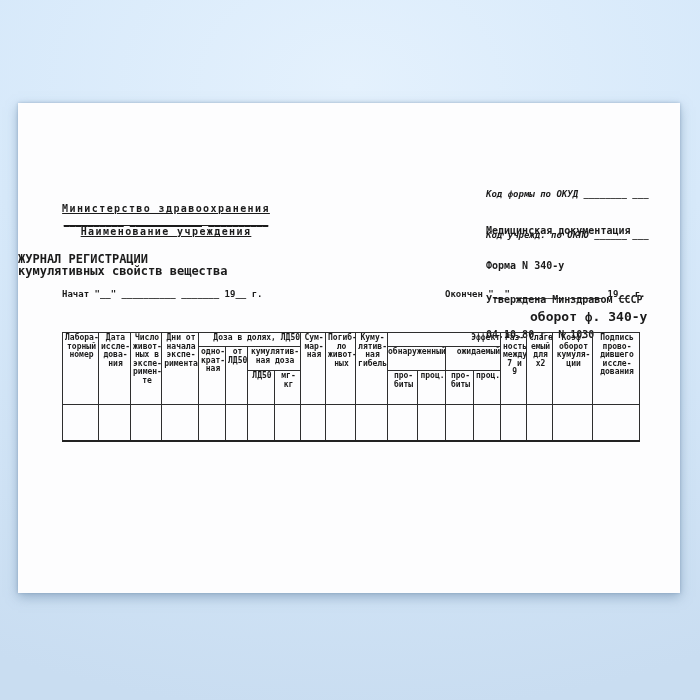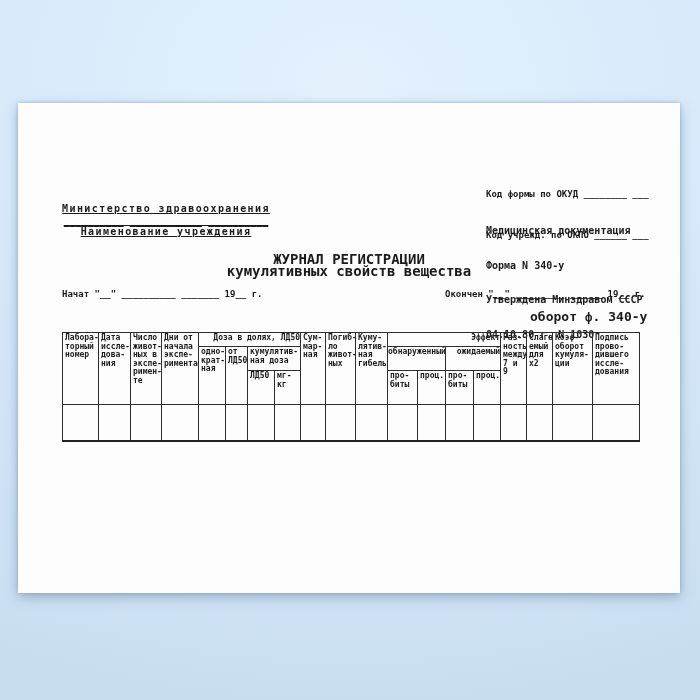--- a/index.html
+++ b/index.html
@@ -8,37 +8,37 @@
     background:radial-gradient(120% 90% at 50% 12%, #e4f1fd 0%, #d7e9fa 45%, #c9ddf1 100%);
     font-family:"DejaVu Sans Mono","Liberation Mono",monospace;
     color:#1b1b1b;
   }
   .page{
     position:absolute;left:18px;top:103px;width:662px;height:490px;
     background:#fdfdfe;
     box-shadow:0 4px 11px rgba(104,134,166,.55), 0 0 3px rgba(104,134,166,.45);
   }
   .txt{font-weight:bold;}
-  .codes{position:absolute;left:468px;top:58px;font-size:9px;line-height:13.5px;white-space:pre;}
+  .codes{position:absolute;left:468px;top:58px;font-size:9px;line-height:13.5px;white-space:pre;font-style:italic;}
   .docinfo{position:absolute;left:468px;top:99px;font-size:10px;line-height:11.5px;white-space:pre;}
   .ministry{position:absolute;left:38px;top:100px;width:220px;text-align:center;font-size:10px;line-height:12px;text-decoration:underline;}
   .ministry .spaced{letter-spacing:1.4px;}
   .ministry .uline{letter-spacing:0;white-space:pre;line-height:11px;}
-  .title-block{position:absolute;left:0;top:151px;width:662px;text-align:center;font-size:14px;line-height:11.5px;}
+  .title-block{position:absolute;left:0;top:151px;width:662px;text-align:left;font-size:12px;line-height:11.5px;}
   .started{position:absolute;left:44px;top:186px;font-size:9px;white-space:pre;}
   .finished{position:absolute;left:427px;top:186px;font-size:9px;white-space:pre;}
   .oborot{position:absolute;left:512px;top:206px;font-size:13px;white-space:pre;}
   table.reg{
     position:absolute;left:44px;top:229px;width:578px;
     border-collapse:collapse;table-layout:fixed;
   }
   table.reg th, table.reg td{
     border:1px solid #2e2e2e;
     font-size:8px;font-weight:bold;line-height:8.5px;
-    vertical-align:top;text-align:left;
+    vertical-align:top;text-align:center;
     padding:1px 0 0 2px;
     white-space:pre-line;overflow:hidden;
   }
   table.reg th.grp{text-align:right;padding-left:0;}
   tr.r1{height:14px;}
   tr.r2{height:24px;}
   tr.r3{height:34px;}
   tr.body{height:36px;}
   tr.body td{border-bottom:2px solid #222;}
 </style>

